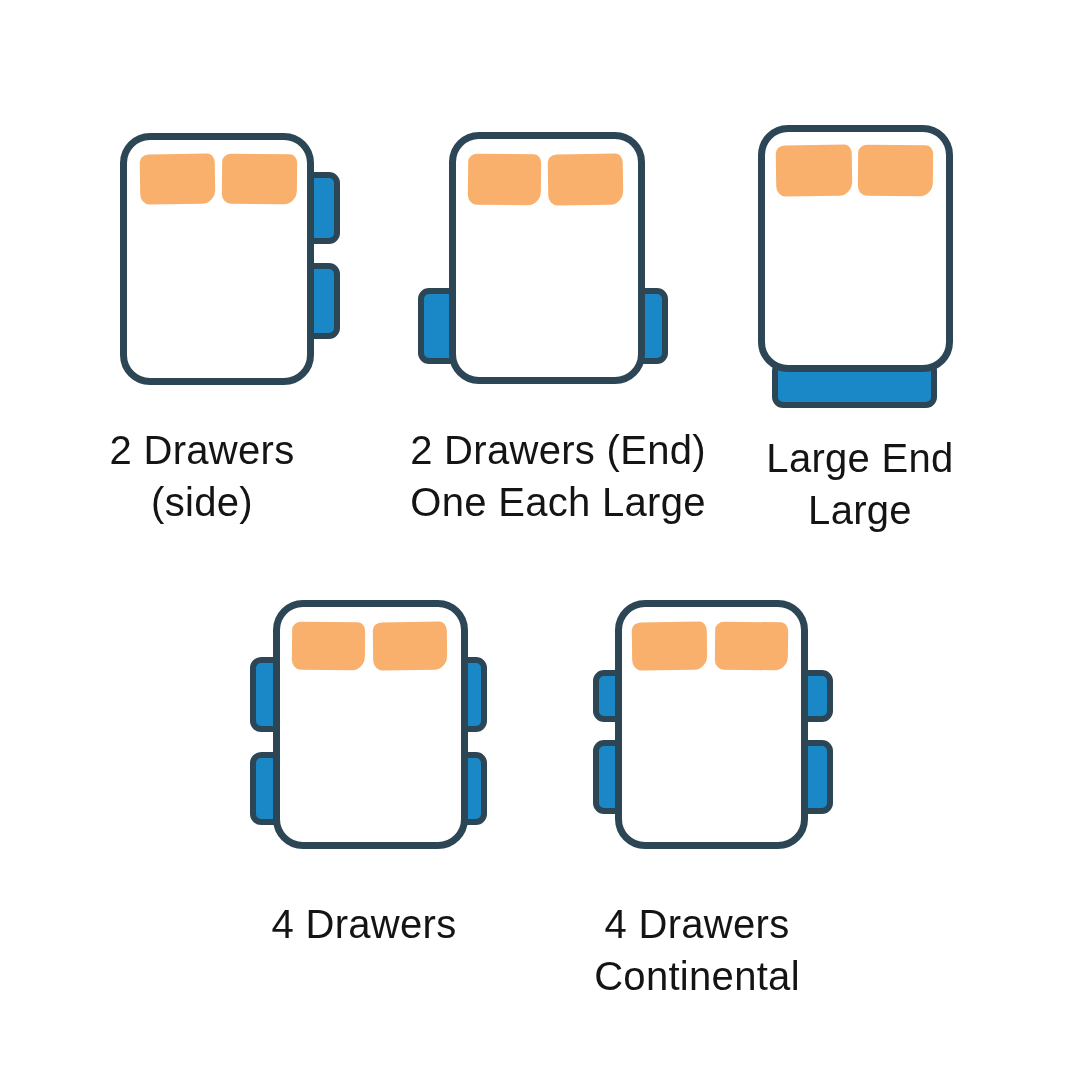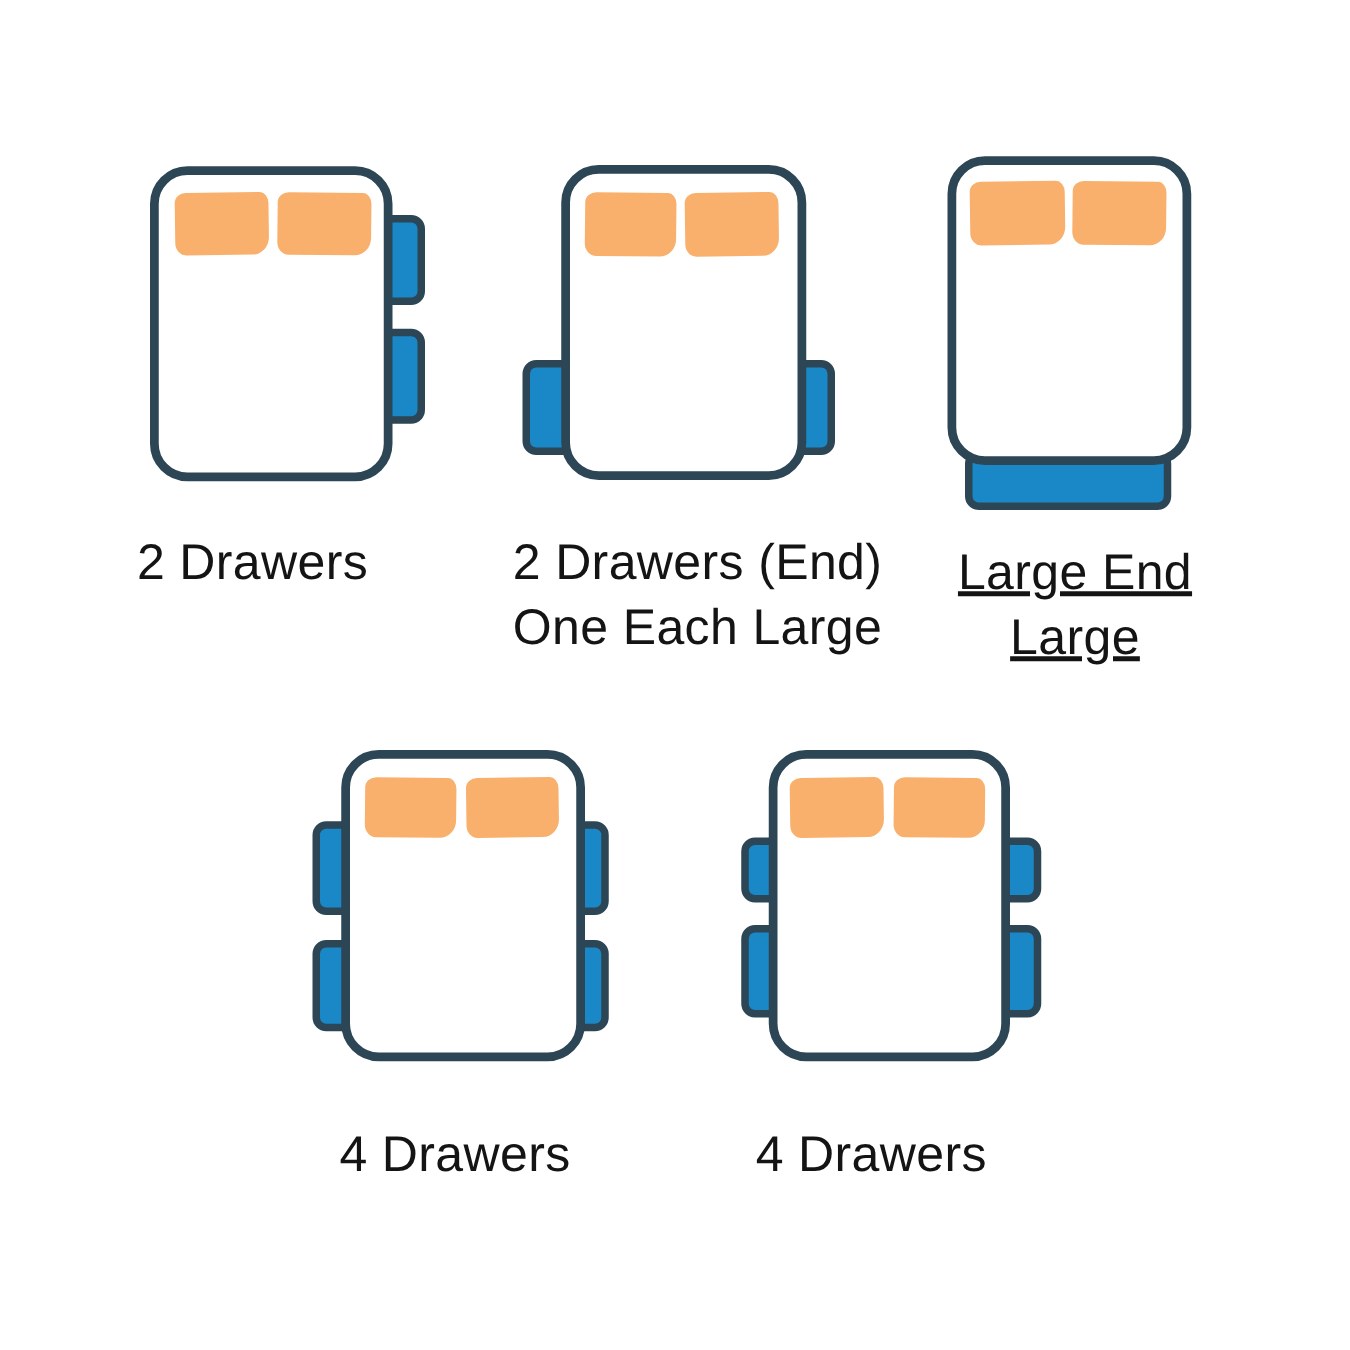--- a/index.html
+++ b/index.html
@@ -62,21 +62,21 @@
   .f2-d2  { left: 622px; top: 256px; width: 46px;  height: 76px; }
   .f2-p1  { left: 468px; top: 122px; width: 73px;  height: 51px; }
   .f2-p2  { left: 548px; top: 122px; width: 75px;  height: 51px; }
   .f2-label { left: 558px; top: 392px; }
 
   
   .f3-bed { left: 758px; top: 93px;  width: 195px; height: 247px; }
   .f3-d1  { left: 772px; top: 328px; width: 165px; height: 48px; }
   .f3-p1  { left: 776px; top: 113px; width: 76px;  height: 51px; }
   .f3-p2  { left: 858px; top: 113px; width: 75px;  height: 51px; }
-  .f3-label { left: 860px; top: 400px; text-decoration: underline; }
+  .f3-label { left: 860px; top: 400px; }
 
   
   .f4-bed { left: 273px; top: 568px; width: 195px; height: 249px; }
   .f4-d1  { left: 250px; top: 625px; width: 42px;  height: 75px; }
   .f4-d2  { left: 250px; top: 720px; width: 42px;  height: 73px; }
   .f4-d3  { left: 445px; top: 625px; width: 42px;  height: 75px; }
   .f4-d4  { left: 445px; top: 720px; width: 42px;  height: 73px; }
   .f4-p1  { left: 292px; top: 590px; width: 73px;  height: 48px; }
   .f4-p2  { left: 373px; top: 590px; width: 74px;  height: 48px; }
   .f4-label { left: 364px; top: 866px; }
@@ -96,20 +96,21 @@
 
 <div class="canvas">
 
   <div class="drawer f1-d1"></div>
   <div class="drawer f1-d2"></div>
   <div class="bed f1-bed"></div>
   <div class="pillow tilt-a f1-p1"></div>
   <div class="pillow tilt-b f1-p2"></div>
   <div class="label f1-label">
     <div>2 Drawers</div>
+    <div>(side)</div>
   </div>
 
   <div class="drawer f2-d1"></div>
   <div class="drawer f2-d2"></div>
   <div class="bed f2-bed"></div>
   <div class="pillow tilt-b f2-p1"></div>
   <div class="pillow tilt-a f2-p2"></div>
   <div class="label f2-label">
     <div>2 Drawers (End)</div>
     <div>One Each Large</div>
@@ -137,15 +138,16 @@
 
   <div class="drawer f5-d1"></div>
   <div class="drawer f5-d2"></div>
   <div class="drawer f5-d3"></div>
   <div class="drawer f5-d4"></div>
   <div class="bed f5-bed"></div>
   <div class="pillow tilt-a f5-p1"></div>
   <div class="pillow tilt-b f5-p2"></div>
   <div class="label f5-label">
     <div>4 Drawers</div>
+    <div>Continental</div>
   </div>
 
 </div>
 
 </body></html>

